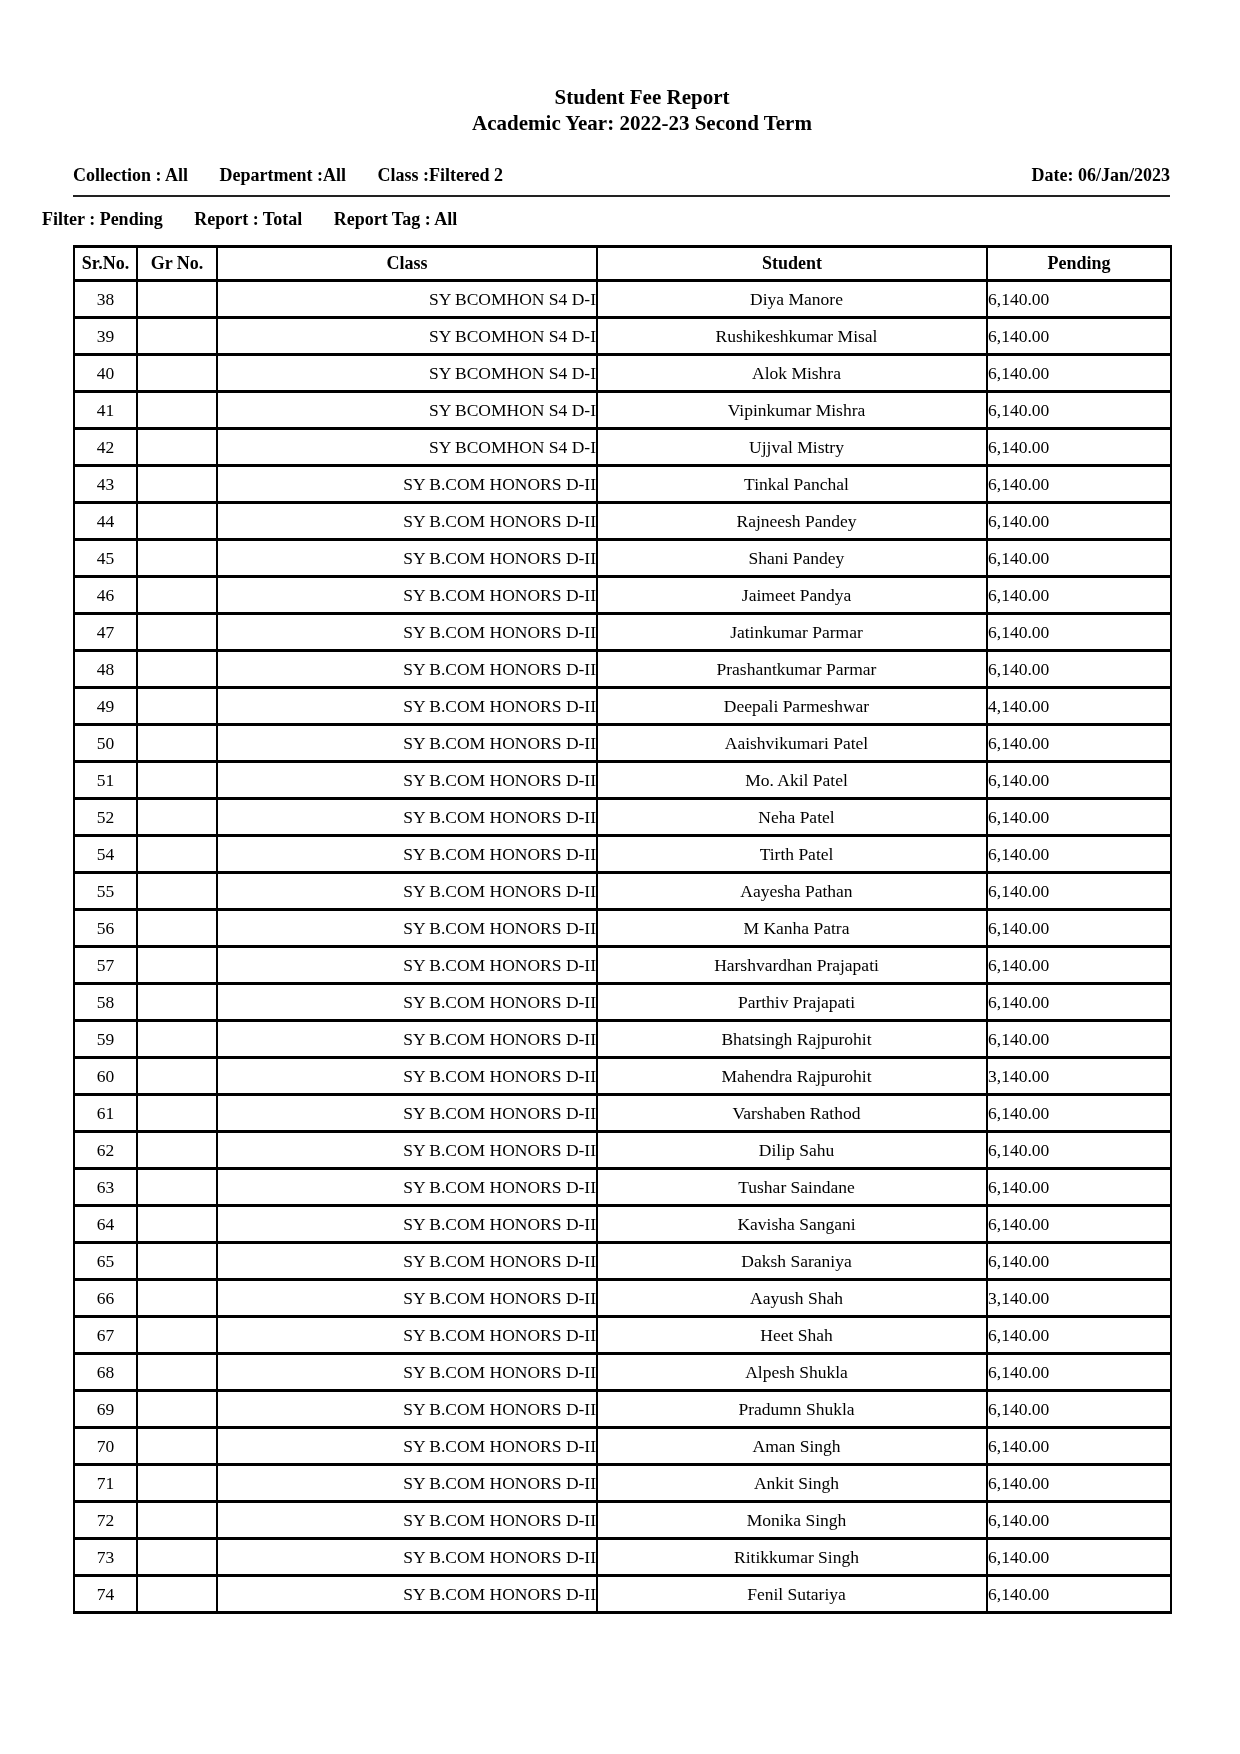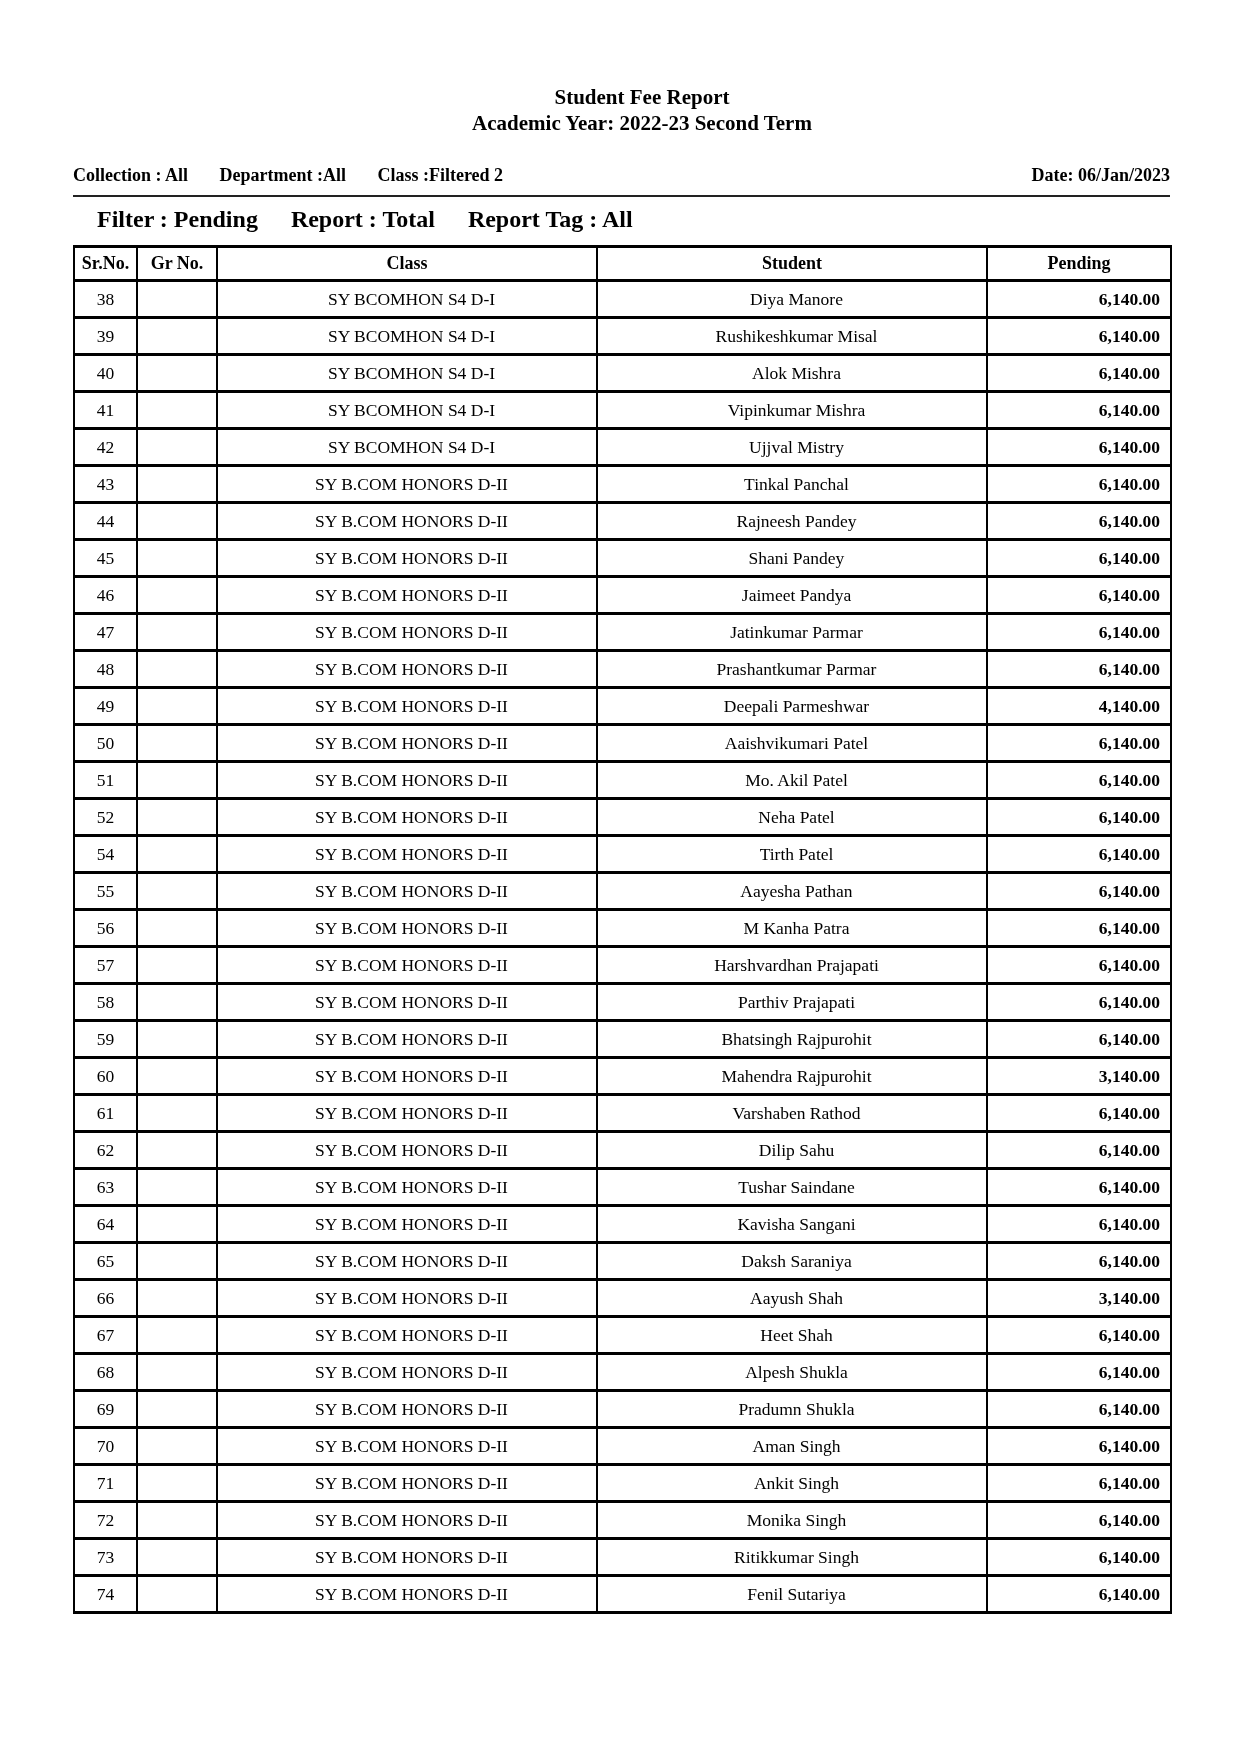--- a/index.html
+++ b/index.html
@@ -18,22 +18,22 @@
     margin: 28px 70px 0 73px;
     display: flex; justify-content: space-between; align-items: baseline;
     font-weight: bold; font-size: 18px; line-height: 22px;
   }
   .meta-left .seg { margin-right: 27px; }
   .meta-left .seg:last-child { margin-right: 0; margin-top: 30px; }
 
   .rule { margin: 9px 70px 0 73px; border-top: 2px solid #222222; }
 
   .filter-row {
-    margin: 11px 70px 0 97px;
-    font-weight: bold; font-size: 24px; line-height: 22px;
+    margin: 11px 70px 0 42px;
+    font-weight: bold; font-size: 18px; line-height: 22px;
   }
   .filter-row .seg { margin-right: 27px; }
 
   table.fee-table {
     margin: 15px 12px 0 73px;
     border-collapse: collapse;
     table-layout: fixed;
     width: 1097px;
     border-radius: 10px;
   }
@@ -49,23 +49,23 @@
     font-size: 18px; font-weight: bold; text-align: center;
     padding: 0;
   }
   .fee-table td {
     height: 34px;
     font-size: 17.5px; font-weight: normal;
     padding: 0;
   }
   td.col-srno { text-align: center; }
   td.col-grno { text-align: center; }
-  td.col-class { text-align: center; padding-left: 9px; }
+  td.col-class { text-align: right; padding-left: 9px; }
   td.col-student { text-align: center; padding-left: 9px; }
-  td.col-pending { text-align: right; padding-right: 10px; font-weight: bold; }
+  td.col-pending { text-align: left; padding-right: 10px; }
 </style>
 </head>
 <body>
 
 <div class="page">
 
   <div class="titles">
     <div class="title-line">Student Fee Report</div>
     <div class="title-line">Academic Year: 2022-23 Second Term</div>
   </div>

